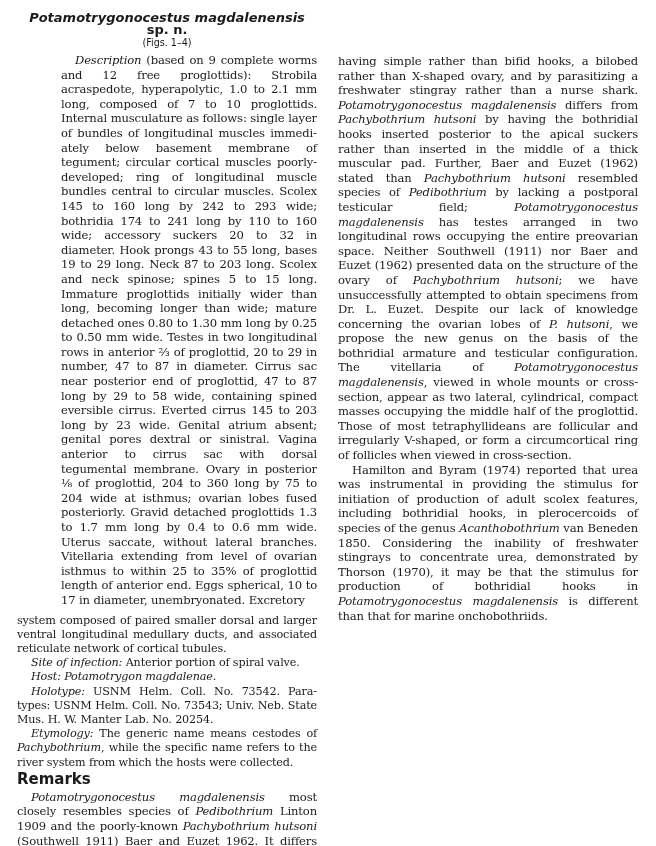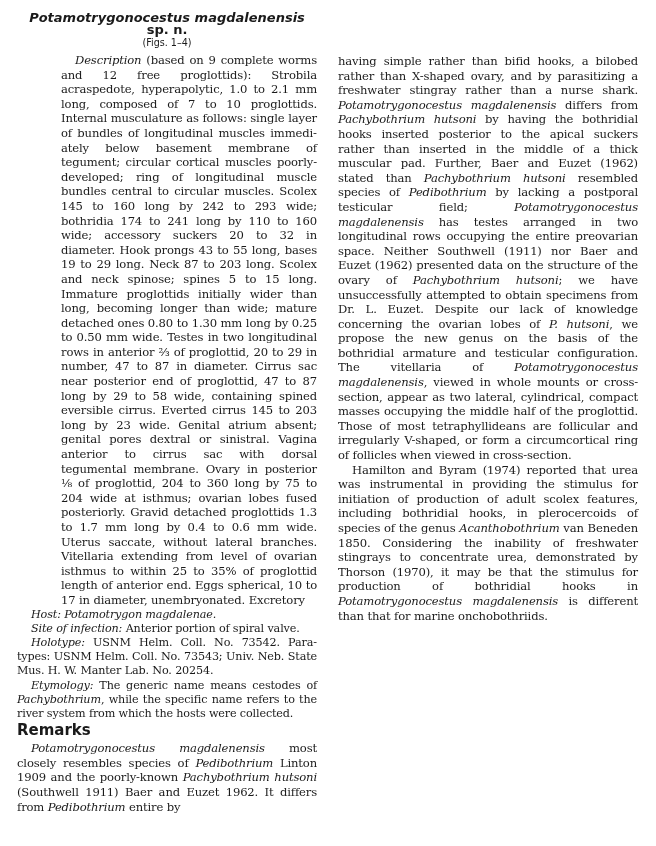--- a/index.html
+++ b/index.html
@@ -41,23 +41,24 @@
 <body>
 
 <div class="col left">
   <div class="title-block">
     <div class="species-title"><span>Potamotrygonocestus magdalenensis</span><span class="spn"> sp. n.</span></div>
     <div class="figs">(Figs. 1–4)</div>
   </div>
 
   <p class="ind desc"><i>Description</i><span> (based on 9 complete worms and 12 free proglottids): Strobila acraspedote, hyper­apolytic, 1.0 to 2.1 mm long, composed of 7 to 10 proglottids. Internal musculature as follows: single layer of bundles of longitudinal muscles immedi­ately below basement membrane of tegument; cir­cular cortical muscles poorly-developed; ring of longitudinal muscle bundles central to circular muscles. Scolex 145 to 160 long by 242 to 293 wide; bothridia 174 to 241 long by 110 to 160 wide; accessory suckers 20 to 32 in diameter. Hook prongs 43 to 55 long, bases 19 to 29 long. Neck 87 to 203 long. Scolex and neck spinose; spines 5 to 15 long. Immature proglottids initially wider than long, becoming longer than wide; mature de­tached ones 0.80 to 1.30 mm long by 0.25 to 0.50 mm wide. Testes in two longitudinal rows in an­terior ⅔ of proglottid, 20 to 29 in number, 47 to 87 in diameter. Cirrus sac near posterior end of proglottid, 47 to 87 long by 29 to 58 wide, contain­ing spined eversible cirrus. Everted cirrus 145 to 203 long by 23 wide. Genital atrium absent; genital pores dextral or sinistral. Vagina anterior to cirrus sac with dorsal tegumental membrane. Ovary in posterior ⅛ of proglottid, 204 to 360 long by 75 to 204 wide at isthmus; ovarian lobes fused pos­teriorly. Gravid detached proglottids 1.3 to 1.7 mm long by 0.4 to 0.6 mm wide. Uterus saccate, without lateral branches. Vitellaria extending from level of ovarian isthmus to within 25 to 35% of proglottid length of anterior end. Eggs spherical, 10 to 17 in diameter, unembryonated. Excretory</span></p>
 
+  <p class="excretory">system composed of paired smaller dorsal and larger ventral longitudinal medullary ducts, and as­sociated reticulate network of cortical tubules.</p>
 
+  <p class="ind small"><i>Site of infection:</i><span> Anterior portion of spiral valve.</span></p>
   <p class="ind small"><i>Host:</i> <i>Potamotrygon magdalenae.</i></p>
-  <p class="ind small"><i>Site of infection:</i><span> Anterior portion of spiral valve.</span></p>
   <p class="ind small"><i>Holotype:</i><span> USNM Helm. Coll. No. 73542. Para­types: USNM Helm. Coll. No. 73543; Univ. Neb. State Mus. H. W. Manter Lab. No. 20254.</span></p>
   <p class="ind small"><i>Etymology:</i><span> The generic name means cestodes of </span><i>Pachybothrium</i><span>, while the specific name refers to the river system from which the hosts were col­lected.</span></p>
 
   <div class="remarks-heading">Remarks</div>
 
   <p class="ind"><i>Potamotrygonocestus magdalenensis</i><span> most closely resembles species of </span><i>Pedibothrium</i><span> Lin­ton 1909 and the poorly-known </span><i>Pachybothrium hutsoni</i><span> (Southwell 1911) Baer and Euzet 1962. It differs from </span><i>Pedibothrium</i><span> entire by</span></p>
 </div>
 
 <div class="col right">
   <p class="first"><span>having simple rather than bifid hooks, a bi­lobed rather than X-shaped ovary, and by para­sitizing a freshwater stingray rather than a nurse shark. </span><i>Potamotrygonocestus magdalenen­sis</i><span> differs from </span><i>Pachybothrium hutsoni</i><span> by hav­ing the bothridial hooks inserted posterior to the apical suckers rather than inserted in the middle of a thick muscular pad. Further, Baer and Euzet (1962) stated than </span><i>Pachybothrium hutsoni</i><span> resembled species of </span><i>Pedibothrium</i><span> by lacking a postporal testicular field; </span><i>Potamo­trygonocestus magdalenensis</i><span> has testes ar­ranged in two longitudinal rows occupying the entire preovarian space. Neither Southwell (1911) nor Baer and Euzet (1962) presented data on the structure of the ovary of </span><i>Pachy­bothrium hutsoni</i><span>; we have unsuccessfully at­tempted to obtain specimens from Dr. L. Euzet. Despite our lack of knowledge concerning the ovarian lobes of </span><i>P. hutsoni</i><span>, we propose the new genus on the basis of the bothridial armature and testicular configuration. The vitellaria of </span><i>Potamotrygonocestus magdalenensis</i><span>, viewed in whole mounts or cross-section, appear as two lateral, cylindrical, compact masses occupying the middle half of the proglottid. Those of most tetraphyllideans are follicular and irreg­ularly V-shaped, or form a circumcortical ring of follicles when viewed in cross-section.</span></p>

